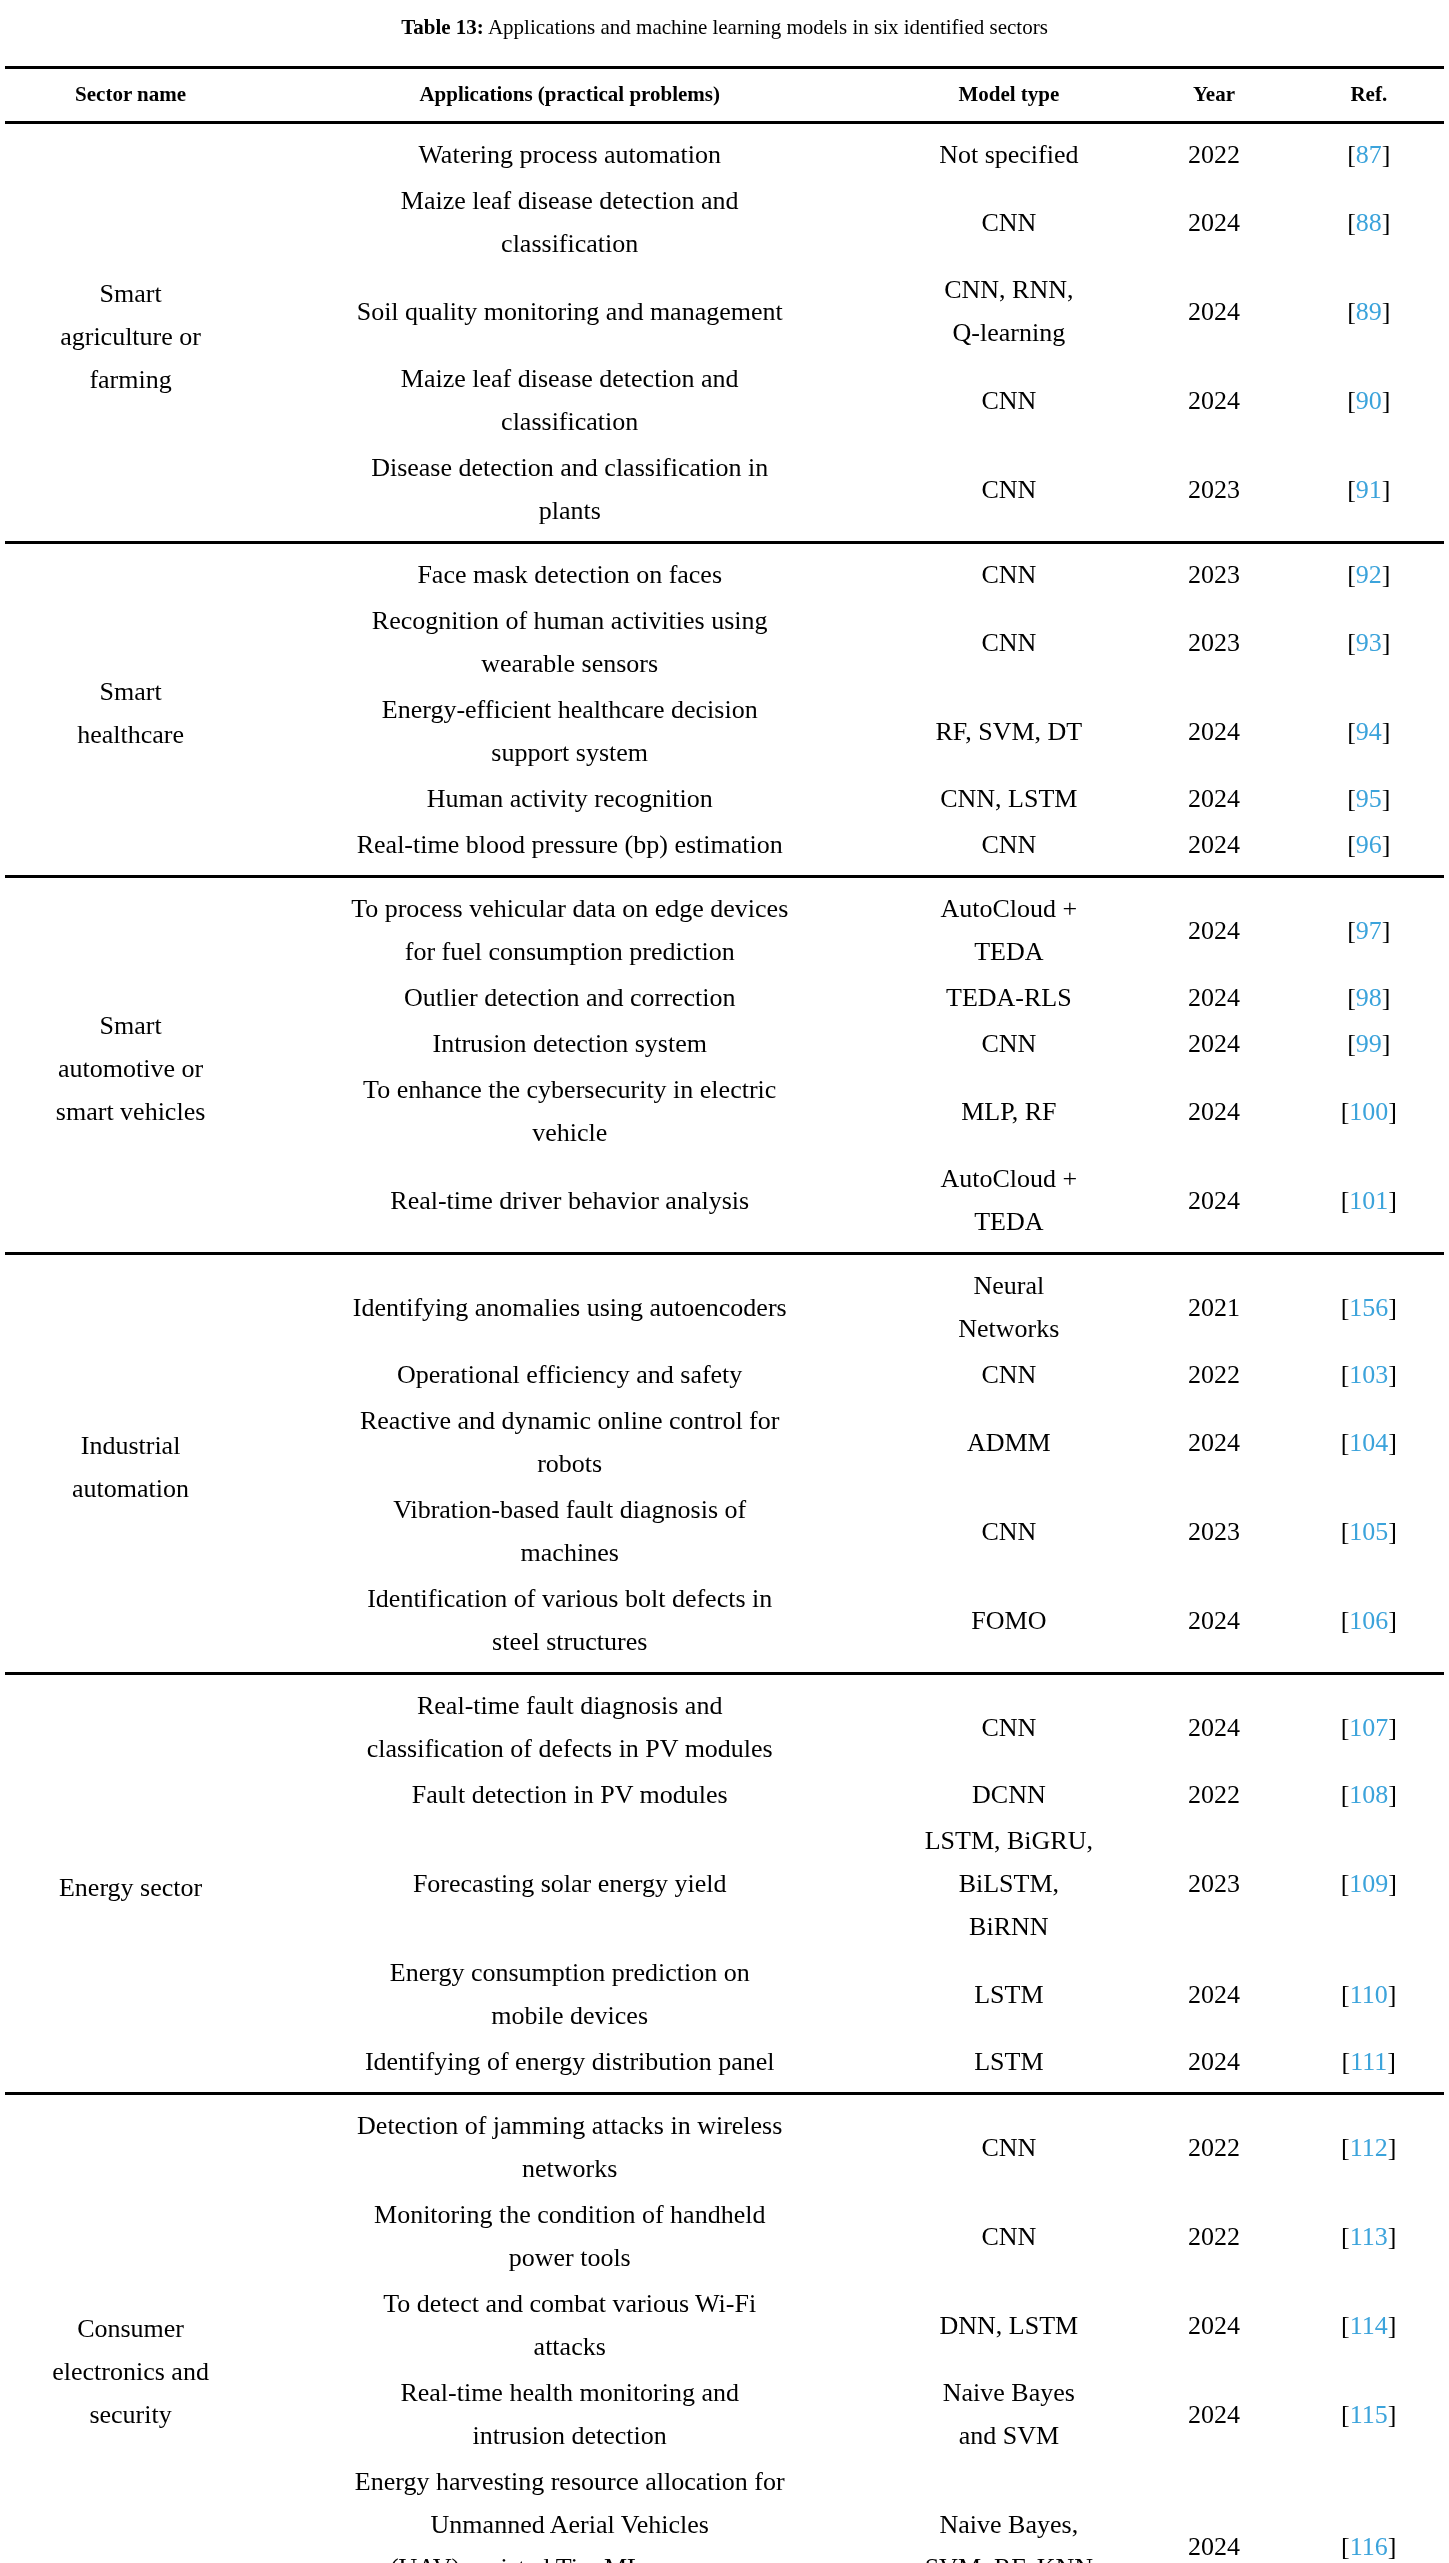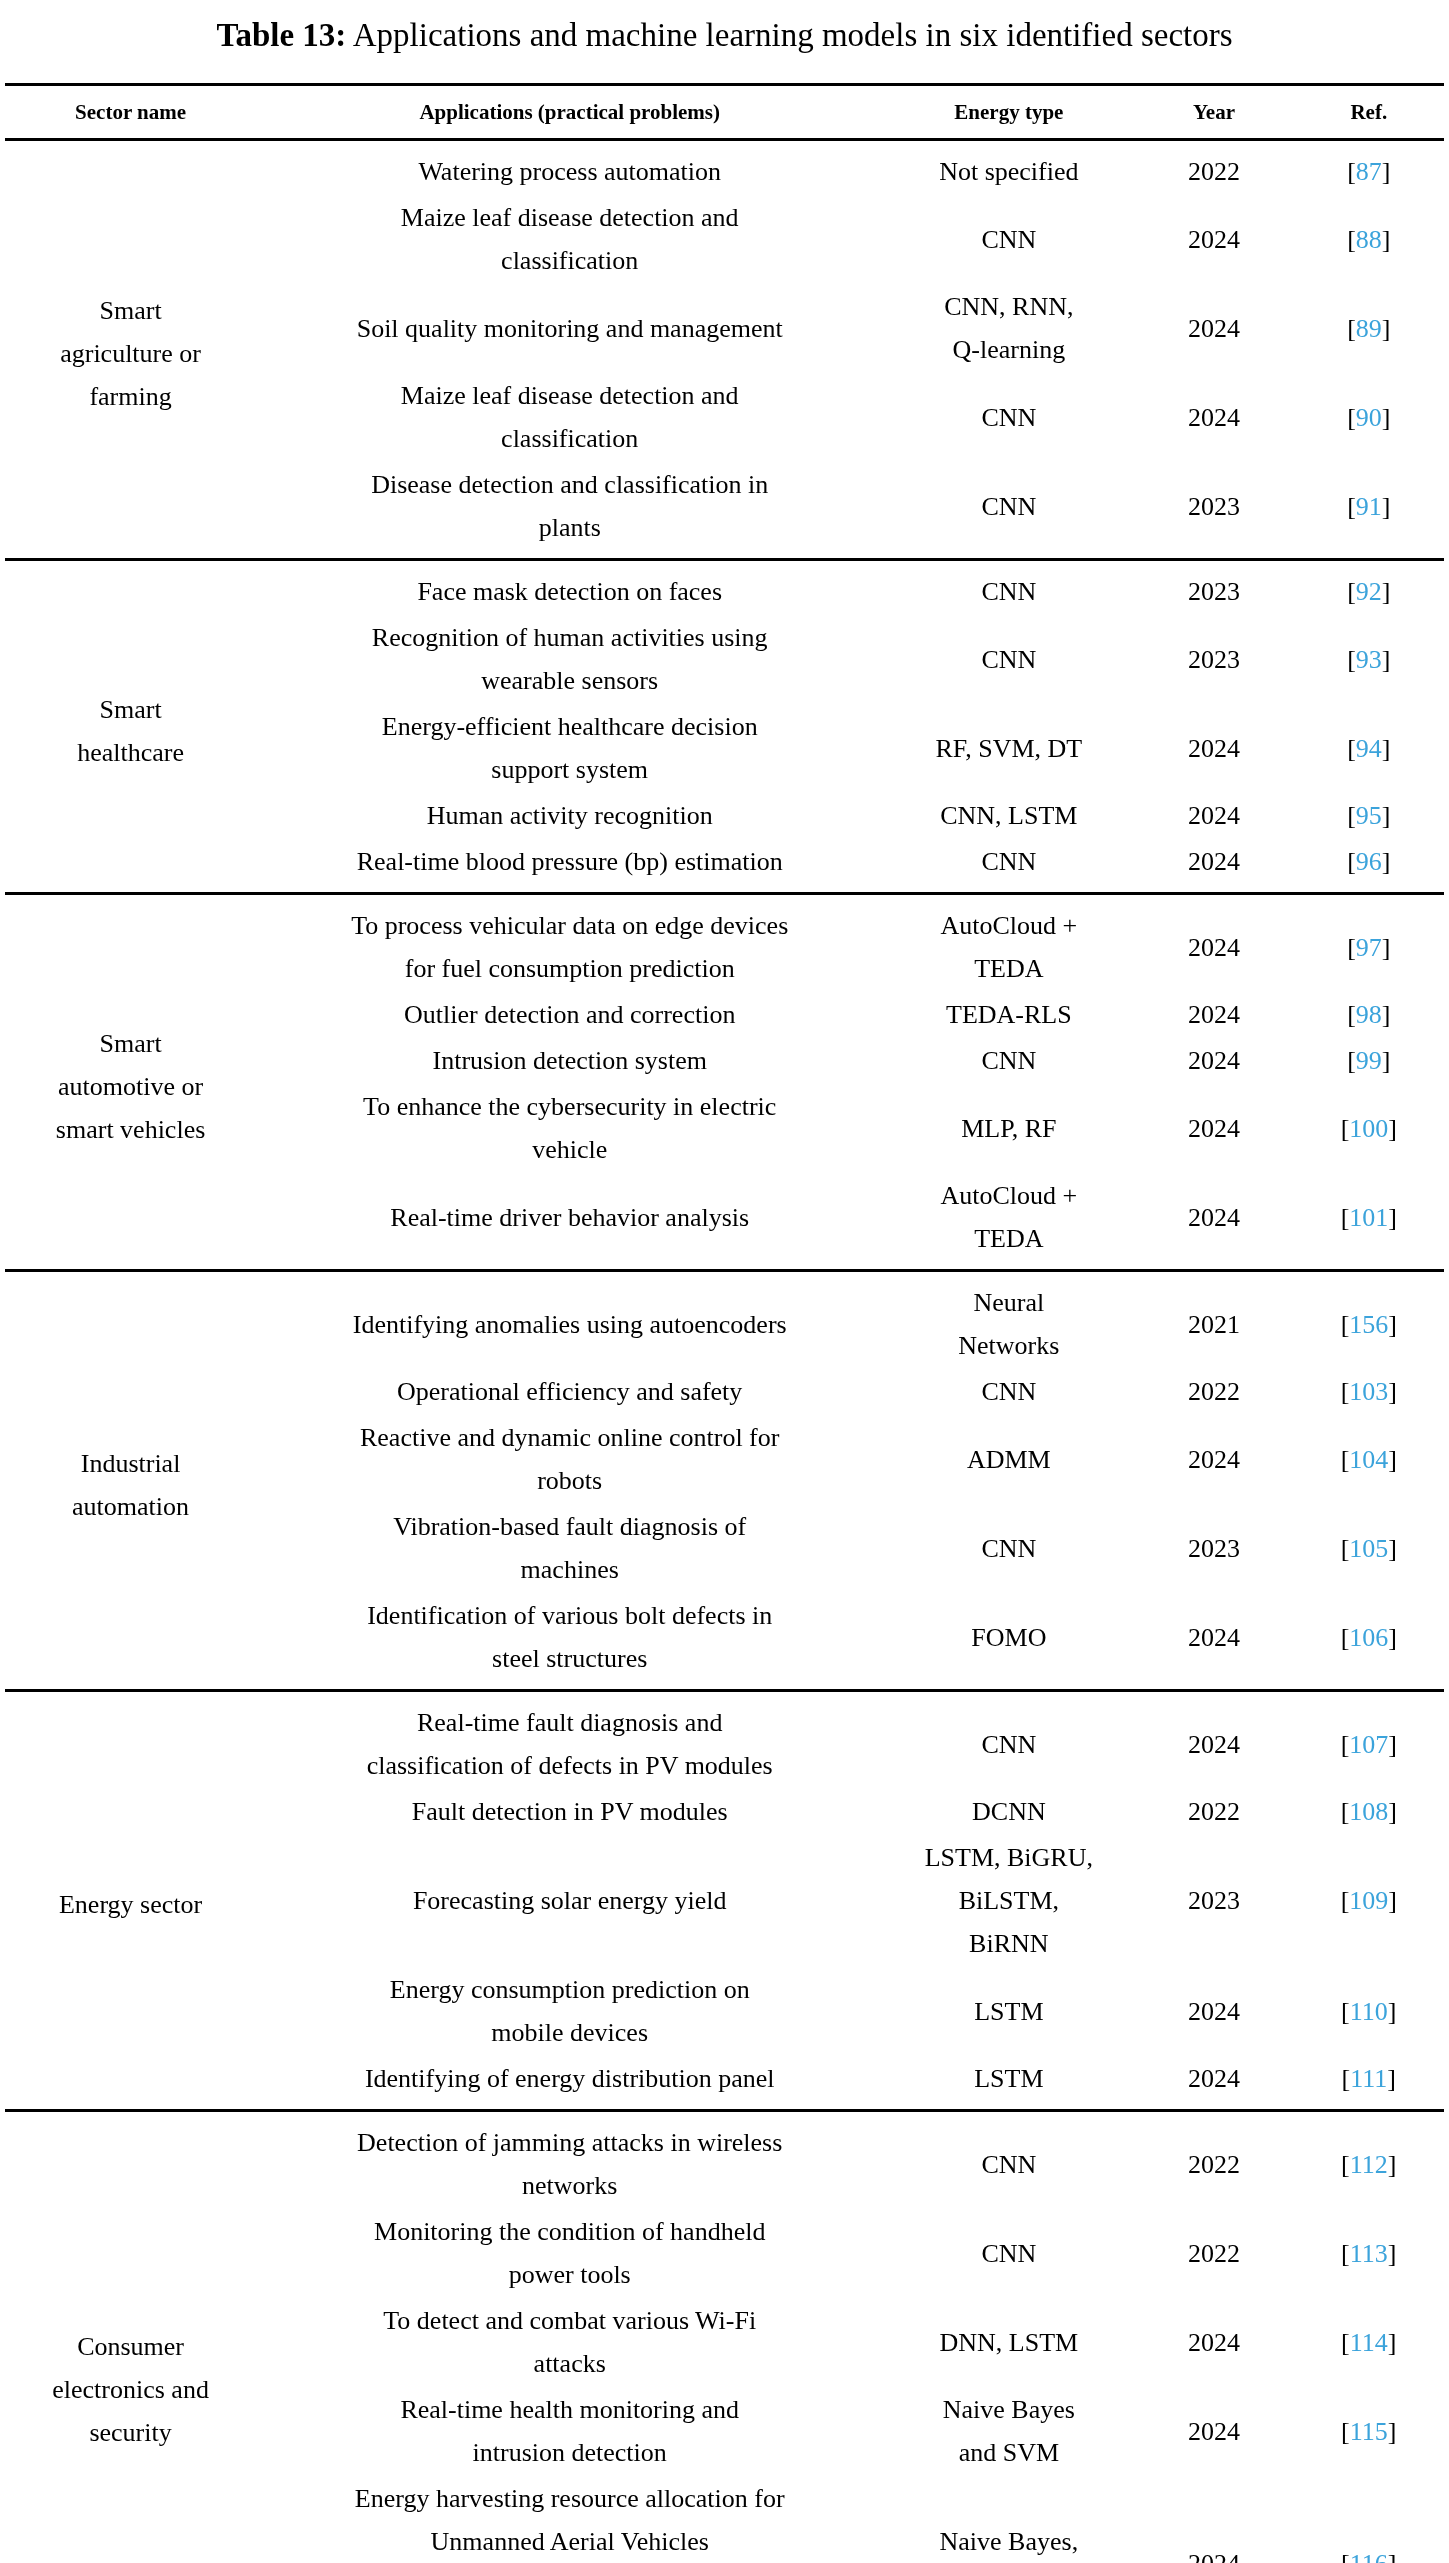--- a/index.html
+++ b/index.html
@@ -8,21 +8,21 @@
     min-height: 2563px;
     box-sizing: border-box;
     margin: 0 auto;
     padding: 7.6px 4.6px 23px 4.6px;
     background: #ffffff;
     font-family: "Liberation Serif", "DejaVu Serif", serif;
     color: #000000;
   }
   .caption {
     text-align: center;
-    font-size: 33px;
+    font-size: 21px;
     line-height: 1.45;
     margin: 4.6px 0 23px 0;
   }
   .caption-label { font-weight: bold; }
   table.data-table {
     width: 100%;
     border-collapse: collapse;
     border-top: 3.8px solid #000;
     border-bottom: 4.6px solid #000;
   }
@@ -65,21 +65,21 @@
       <col style="width:17.5%">
         <col style="width:43.5%">
         <col style="width:17.5%">
         <col style="width:11%">
         <col style="width:10.5%">
     </colgroup>
     <thead>
       <tr>
         <th>Sector name</th>
         <th>Applications (practical problems)</th>
-        <th>Energy type</th>
+        <th>Model type</th>
         <th>Year</th>
         <th>Ref.</th>
       </tr>
     </thead>
 
     <tbody class="first-section">
       <tr>
         <td class="sector-cell" rowspan="5">Smart
 agriculture or
 farming</td>

